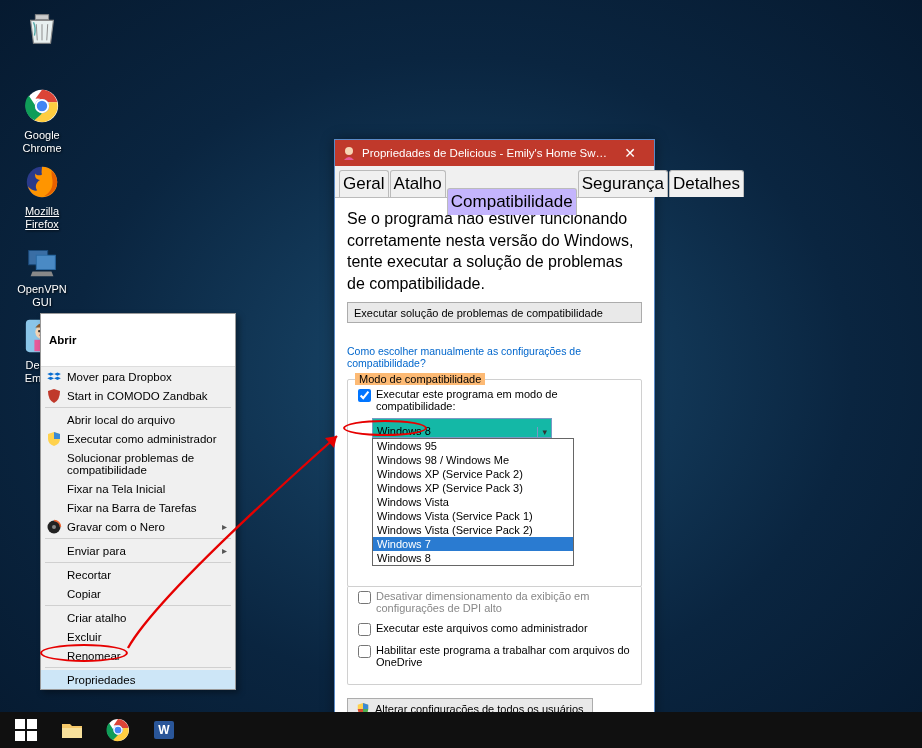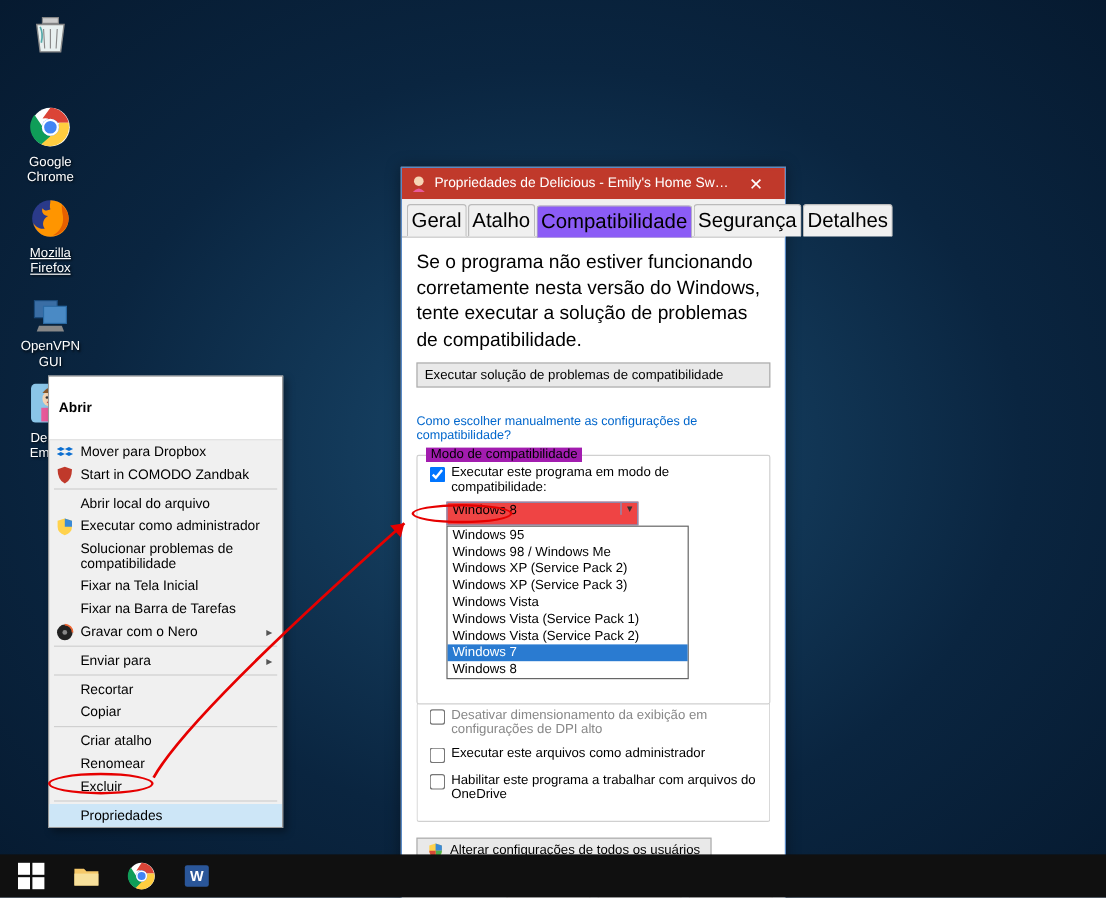--- a/index.html
+++ b/index.html
@@ -23,33 +23,33 @@
 
 
 .dlg { position: absolute; left: 334px; top: 139px; width: 321px; background: #fff; border: 1px solid #5a8ac6; box-shadow: 0 0 12px rgba(0,0,0,.4); font-size: 11px; }
 .dlg-titlebar { background: #c0392b; color: #fff; height: 26px; display: flex; align-items: center; padding: 0 4px 0 6px; font-size: 11.5px; }
 .dlg-titlebar .ti { width: 16px; height: 16px; margin-right: 5px; display:flex; align-items:center; justify-content:center;}
 .dlg-titlebar .tt { flex: 1; white-space: nowrap; overflow: hidden; text-overflow: ellipsis; }
 .dlg-titlebar .close { width: 40px; height: 22px; background: #c0392b; color: #fff; text-align: center; line-height: 22px; font-size: 14px; cursor: pointer; }
 
 .tabs { display: flex; background: #f0f0f0; border-bottom: 1px solid #bbb; padding: 4px 4px 0 4px; gap: 1px; }
 .tab { border: 1px solid #bbb; border-bottom: none; padding: 3px 3px; font-size: 17px; background: #f0f0f0; border-radius: 3px 3px 0 0; cursor: pointer; position: relative; }
-.tab.active { background: #8b5cf6; top: 1px; }
+.tab.active { background: #c4b5fd; top: 18px; }
 
 .dlg-body { padding: 10px 12px 10px; }
 .desc { font-size: 16px; line-height: 1.35; margin-bottom: 8px; }
 .btn-wide { display: block; width: 100%; border: 1px solid #acacac; background: #e9e9e9; padding: 3.5px 6px; font-size: 11px; text-align: left; cursor: pointer; margin-bottom: 22px; }
 .link { color: #0066cc; font-size: 10.5px; cursor: pointer; margin-bottom: 10px; display: inline-block; }
 
 .grp { border: 1px solid #d0d0d0; border-radius: 2px; padding: 8px 10px 10px; margin-bottom: 8px; position: relative; }
-.grp-title { position: absolute; top: -7px; left: 7px; background: #a21caf; padding: 0 4px; font-size: 11px; }
+.grp-title { position: absolute; top: -7px; left: 7px; background: #fdba74; padding: 0 4px; font-size: 11px; }
 .chk { display: flex; align-items: flex-start; gap: 5px; font-size: 11px; margin-bottom: 6px; }
 .chk input { margin-top: 1px; }
 
-.combo { width: 160px; height: 20px; border: 1px solid #7a99c4; background: #ef4444; display: flex; align-items: flex-start; padding: 0 4px; font-size: 11px; position: relative; margin-left: 14px; margin-top: 2px; }
+.combo { width: 180px; height: 20px; border: 1px solid #7a99c4; background: #14b8a6; display: flex; align-items: flex-end; padding: 0 4px; font-size: 11px; position: relative; margin-left: 14px; margin-top: 2px; }
 .combo .cv { flex:1; }
 .combo .ca { border-left: 1px solid #7a99c4; padding-left: 4px; font-size: 9px; color: #333; }
 .combo-list { position: absolute; left: -1px; top: 19px; width: 202px; background: #fff; border: 1px solid #666; font-size: 11px; z-index: 50; }
 .combo-list .opt { padding: 1px 4px; cursor: default; }
 .combo-list .opt.sel { background: #2a7bd1; color: #fff; }
 .chk.disabled { color: #888; }
 
 .allusers { border: 1px solid #acacac; background: #e9e9e9; padding: 3px 8px; font-size: 11px; cursor: pointer; display: inline-flex; align-items: center; gap: 5px; margin: 5px 0 8px; }
 .shield { width: 14px; height: 14px; }
 
@@ -194,24 +194,24 @@
         <span>Recortar</span>
       </div>
       <div class="row">
         <span>Copiar</span>
       </div>
       <div class="sep"></div>
       <div class="row">
         <span>Criar atalho</span>
       </div>
       <div class="row">
+        <span>Excluir</span>
+      </div>
+      <div class="row">
         <span>Renomear</span>
-      </div>
-      <div class="row">
-        <span>Excluir</span>
       </div>
       <div class="sep"></div>
       <div class="row highlight">
         <span>Propriedades</span>
       </div>
     </div>
 </div>
 
 <div class="dlg">
   <div class="dlg-titlebar">

